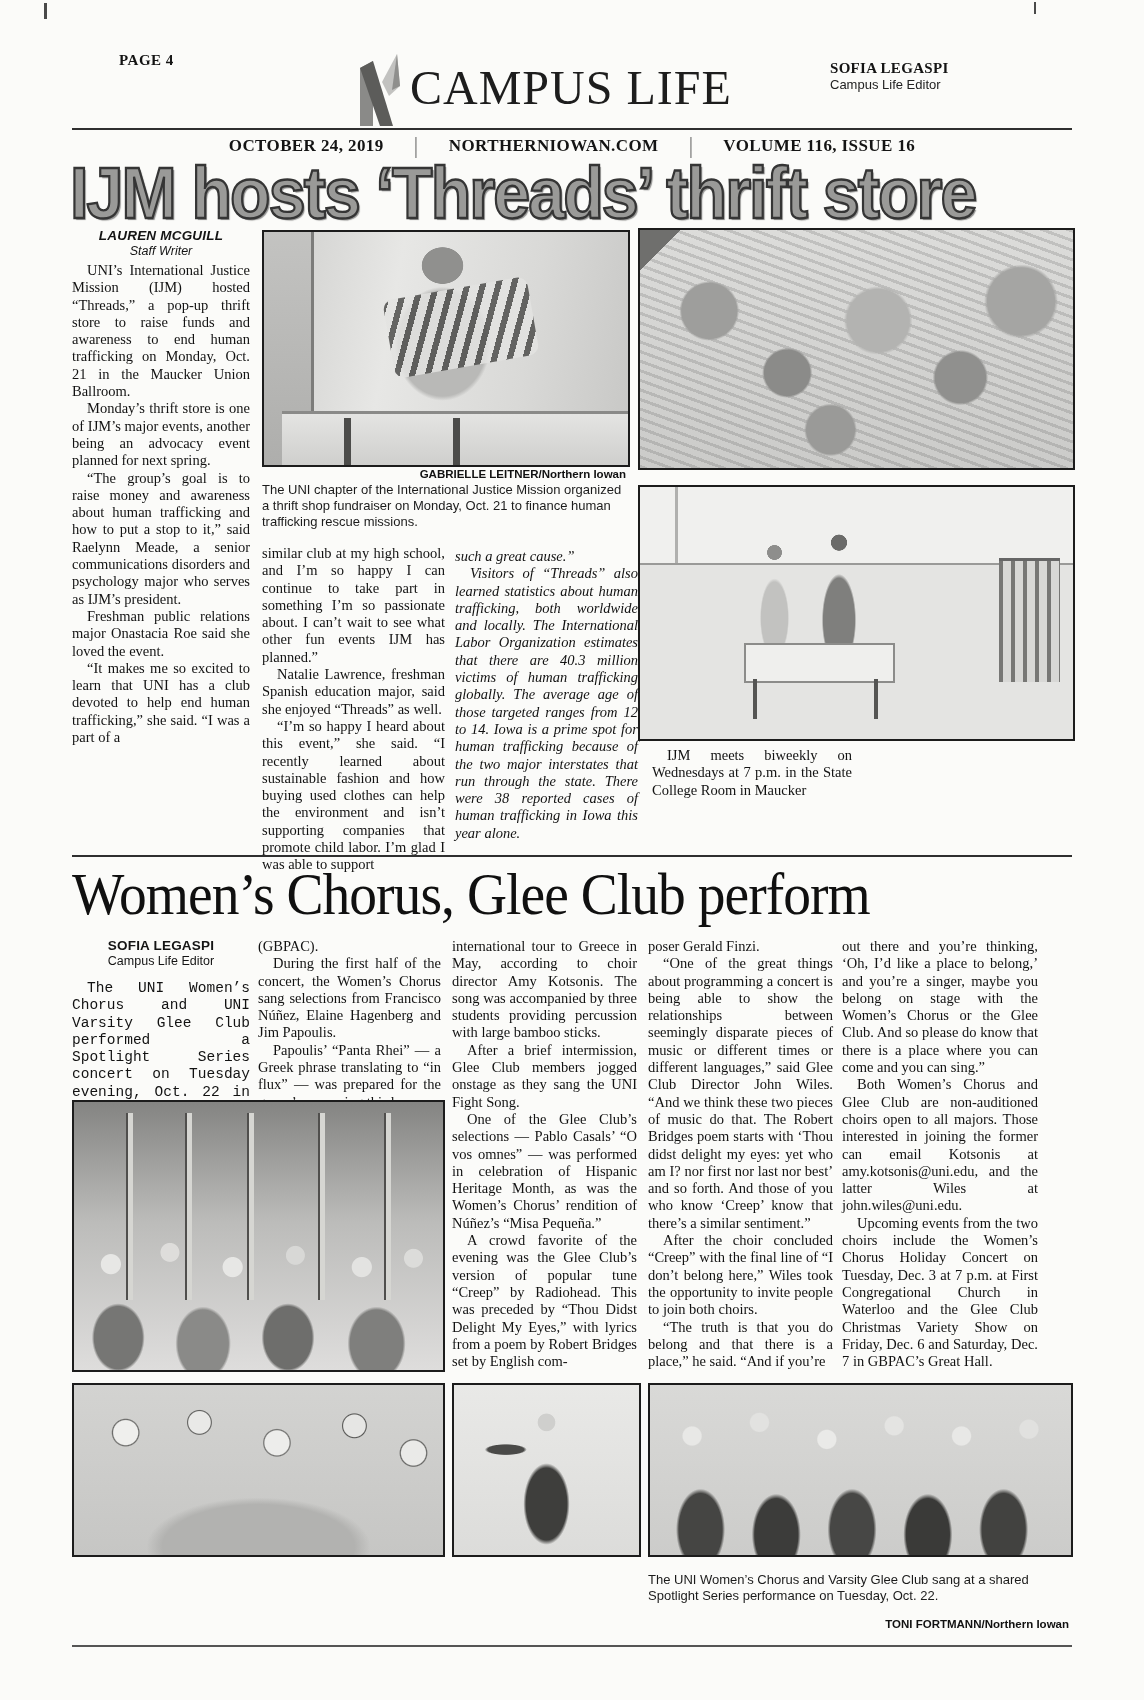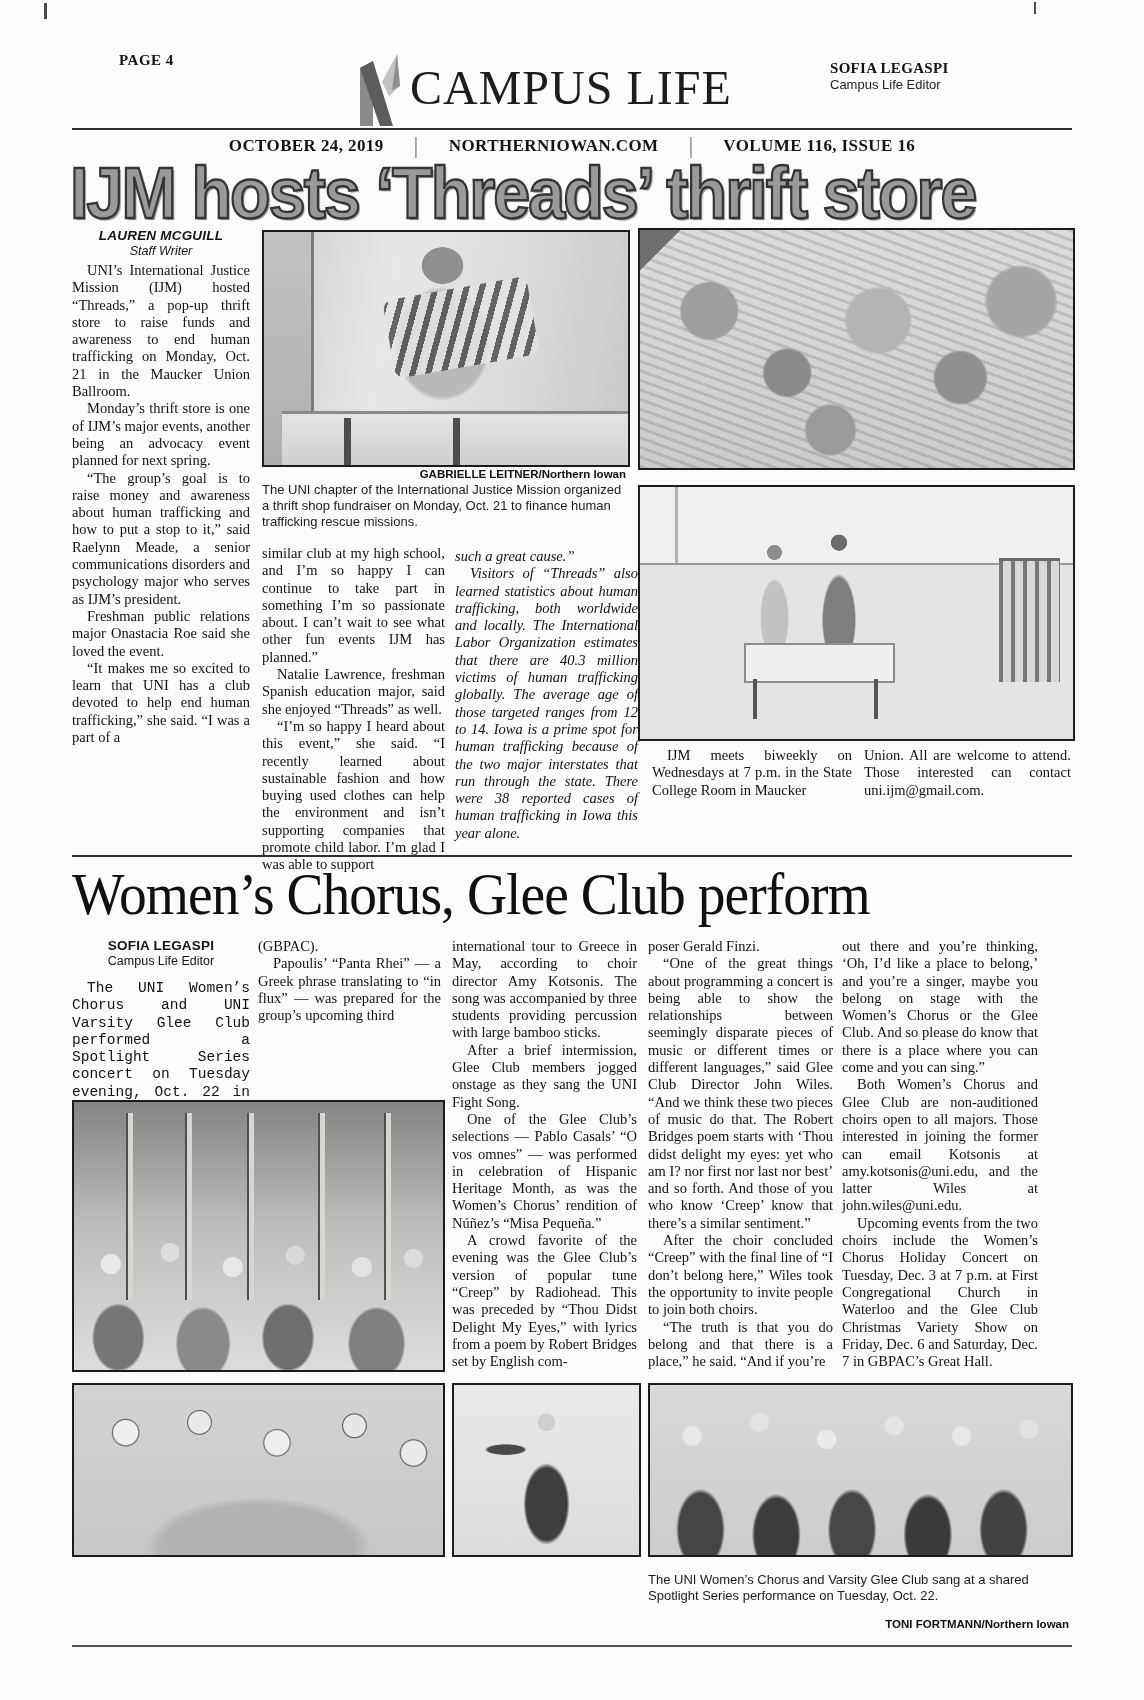--- a/index.html
+++ b/index.html
@@ -207,39 +207,37 @@
   </div>
 
   <div class="abs col" style="left:455px;top:548px;width:183px;height:310px;font-style:italic;">
     <p class="ni">such a great cause.”</p>
     <p>Visitors of “Threads” also learned statistics about human trafficking, both worldwide and locally. The International Labor Organization estimates that there are 40.3 million victims of human trafficking globally. The average age of those targeted ranges from 12 to 14. Iowa is a prime spot for human trafficking because of the two major interstates that run through the state. There were 38 reported cases of human trafficking in Iowa this year alone.</p>
   </div>
 
   <div class="abs col" style="left:652px;top:747px;width:200px;">
     <p>IJM meets biweekly on Wednesdays at 7 p.m. in the State College Room in Maucker</p>
   </div>
-  <div class="abs col" style="left:864px;top:747px;width:207px;">
-    <p class="ni">Union. All are welcome to attend. Those interested can contact uni.ijm@gmail.com.</p>
-  </div>
 
   <div class="abs rule" style="left:72px;top:855px;width:1000px;height:2px;"></div>
 
   <div class="abs headline-chorus">Women’s Chorus, Glee Club perform</div>
 
   <div class="abs byline" style="left:72px;top:938px;">
     <div class="nm">SOFIA LEGASPI</div>
     <div class="rl">Campus Life Editor</div>
   </div>
 
   <div class="abs col" style="left:72px;top:980px;width:178px;height:125px;font-family:Liberation Mono, monospace;">
     <p>The UNI Women’s Chorus and UNI Varsity Glee Club performed a Spotlight Series concert on Tuesday evening, Oct. 22 in the Great Hall of the Gallagher Bluedorn Performing Arts Center</p>
   </div>
 
   <div class="abs col" style="left:258px;top:938px;width:183px;height:160px;">
     <p class="ni">(GBPAC).</p>
+    <p>During the first half of the concert, the Women’s Chorus sang selections from Francisco Núñez, Elaine Hagenberg and Jim Papoulis.</p>
     <p>Papoulis’ “Panta Rhei” — a Greek phrase translating to “in flux” — was prepared for the group’s upcoming third</p>
   </div>
 
   <div class="abs col" style="left:452px;top:938px;width:185px;height:432px;">
     <p class="ni">international tour to Greece in May, according to choir director Amy Kotsonis. The song was accompanied by three students providing percussion with large bamboo sticks.</p>
     <p>After a brief intermission, Glee Club members jogged onstage as they sang the UNI Fight Song.</p>
     <p>One of the Glee Club’s selections — Pablo Casals’ “O vos omnes” — was performed in celebration of Hispanic Heritage Month, as was the Women’s Chorus’ rendition of Núñez’s “Misa Pequeña.”</p>
     <p>A crowd favorite of the evening was the Glee Club’s version of popular tune “Creep” by Radiohead. This was preceded by “Thou Didst Delight My Eyes,” with lyrics from a poem by Robert Bridges set by English com-</p>
   </div>
 

